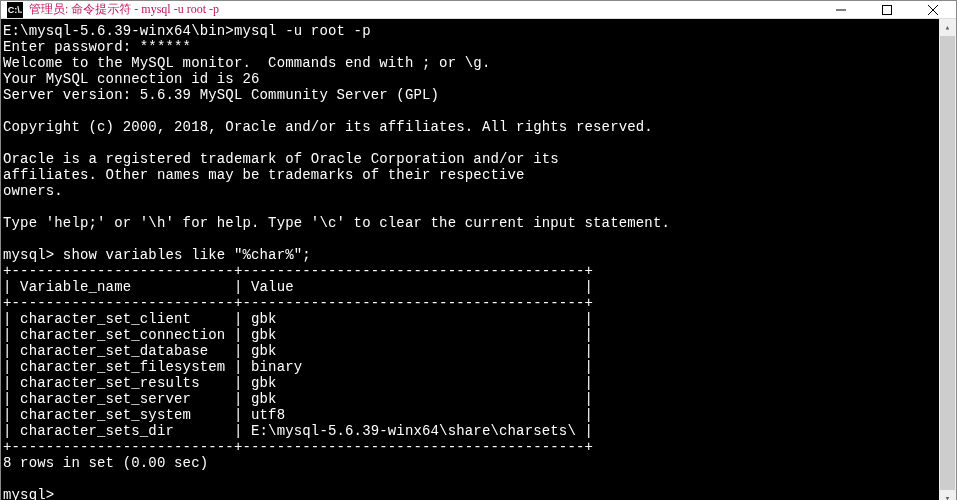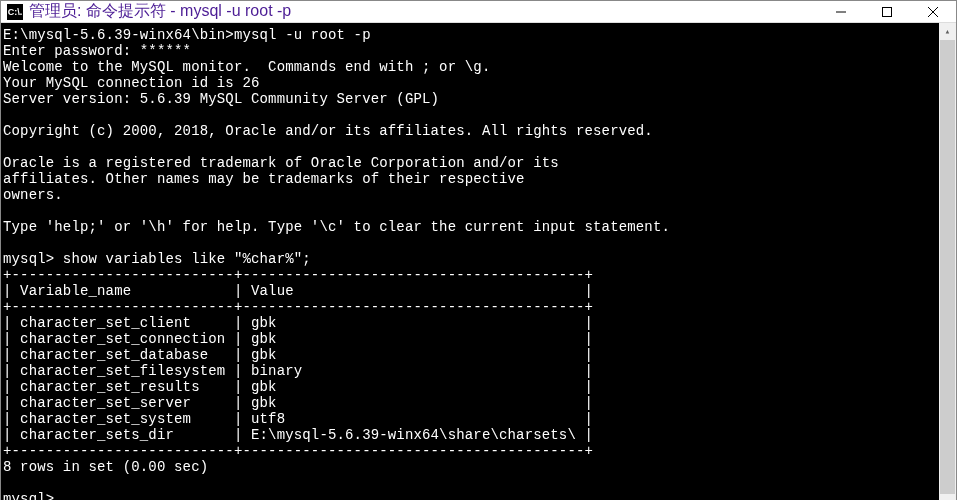--- a/index.html
+++ b/index.html
@@ -42,23 +42,23 @@
       background: #000;
       color: #fff;
       font-size: 9px;
       font-family: Arial, sans-serif;
       display: flex;
       align-items: center;
       justify-content: center;
       font-weight: bold;
     }
     .title-text {
-      font-size: 16px;
-      font-family: Liberation Sans, sans-serif;
-      color: #4c1d95;
+      font-size: 12px;
+      font-family: Liberation Serif, serif;
+      color: #be185d;
     }
     .title-controls {
       display: flex;
       height: 100%;
     }
     .title-btn {
       width: 46px;
       height: 100%;
       display: flex;
       align-items: center;

